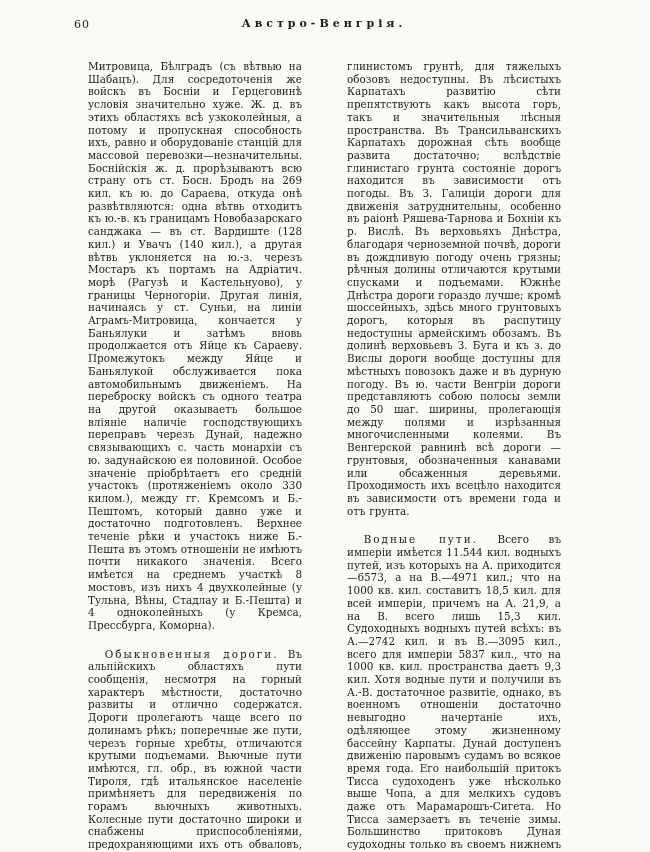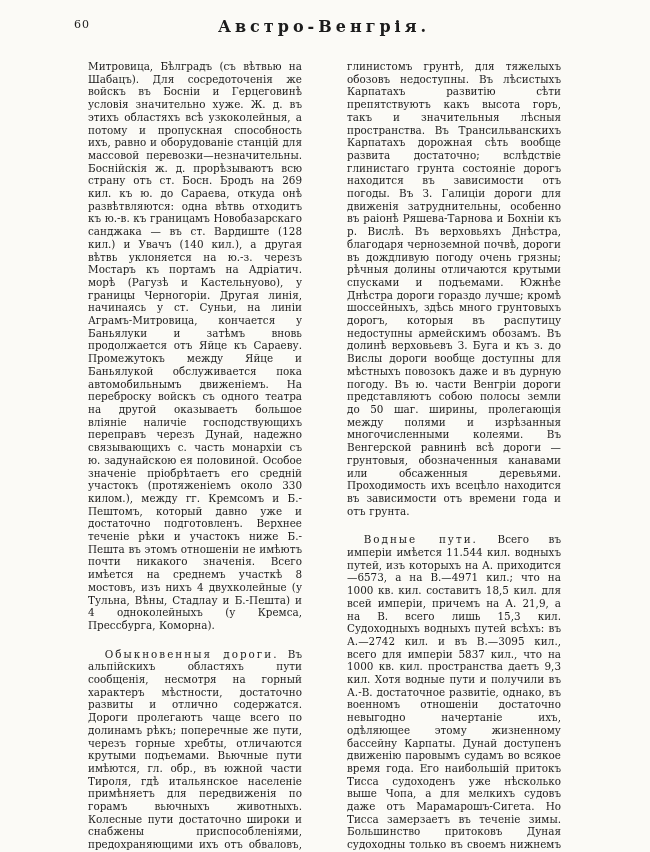--- a/index.html
+++ b/index.html
@@ -25,21 +25,21 @@
   }
   .page-number {
     position: absolute;
     left: 2px;
     top: 2px;
     font-size: 11px;
     letter-spacing: 1px;
   }
   .page-title {
     text-align: center;
-    font-size: 16px;
+    font-size: 11px;
     font-weight: bold;
     letter-spacing: 4px;
     padding-top: 1px;
   }
   .columns {
     display: flex;
     gap: 13px;
   }
   .col {
     width: 246px;

